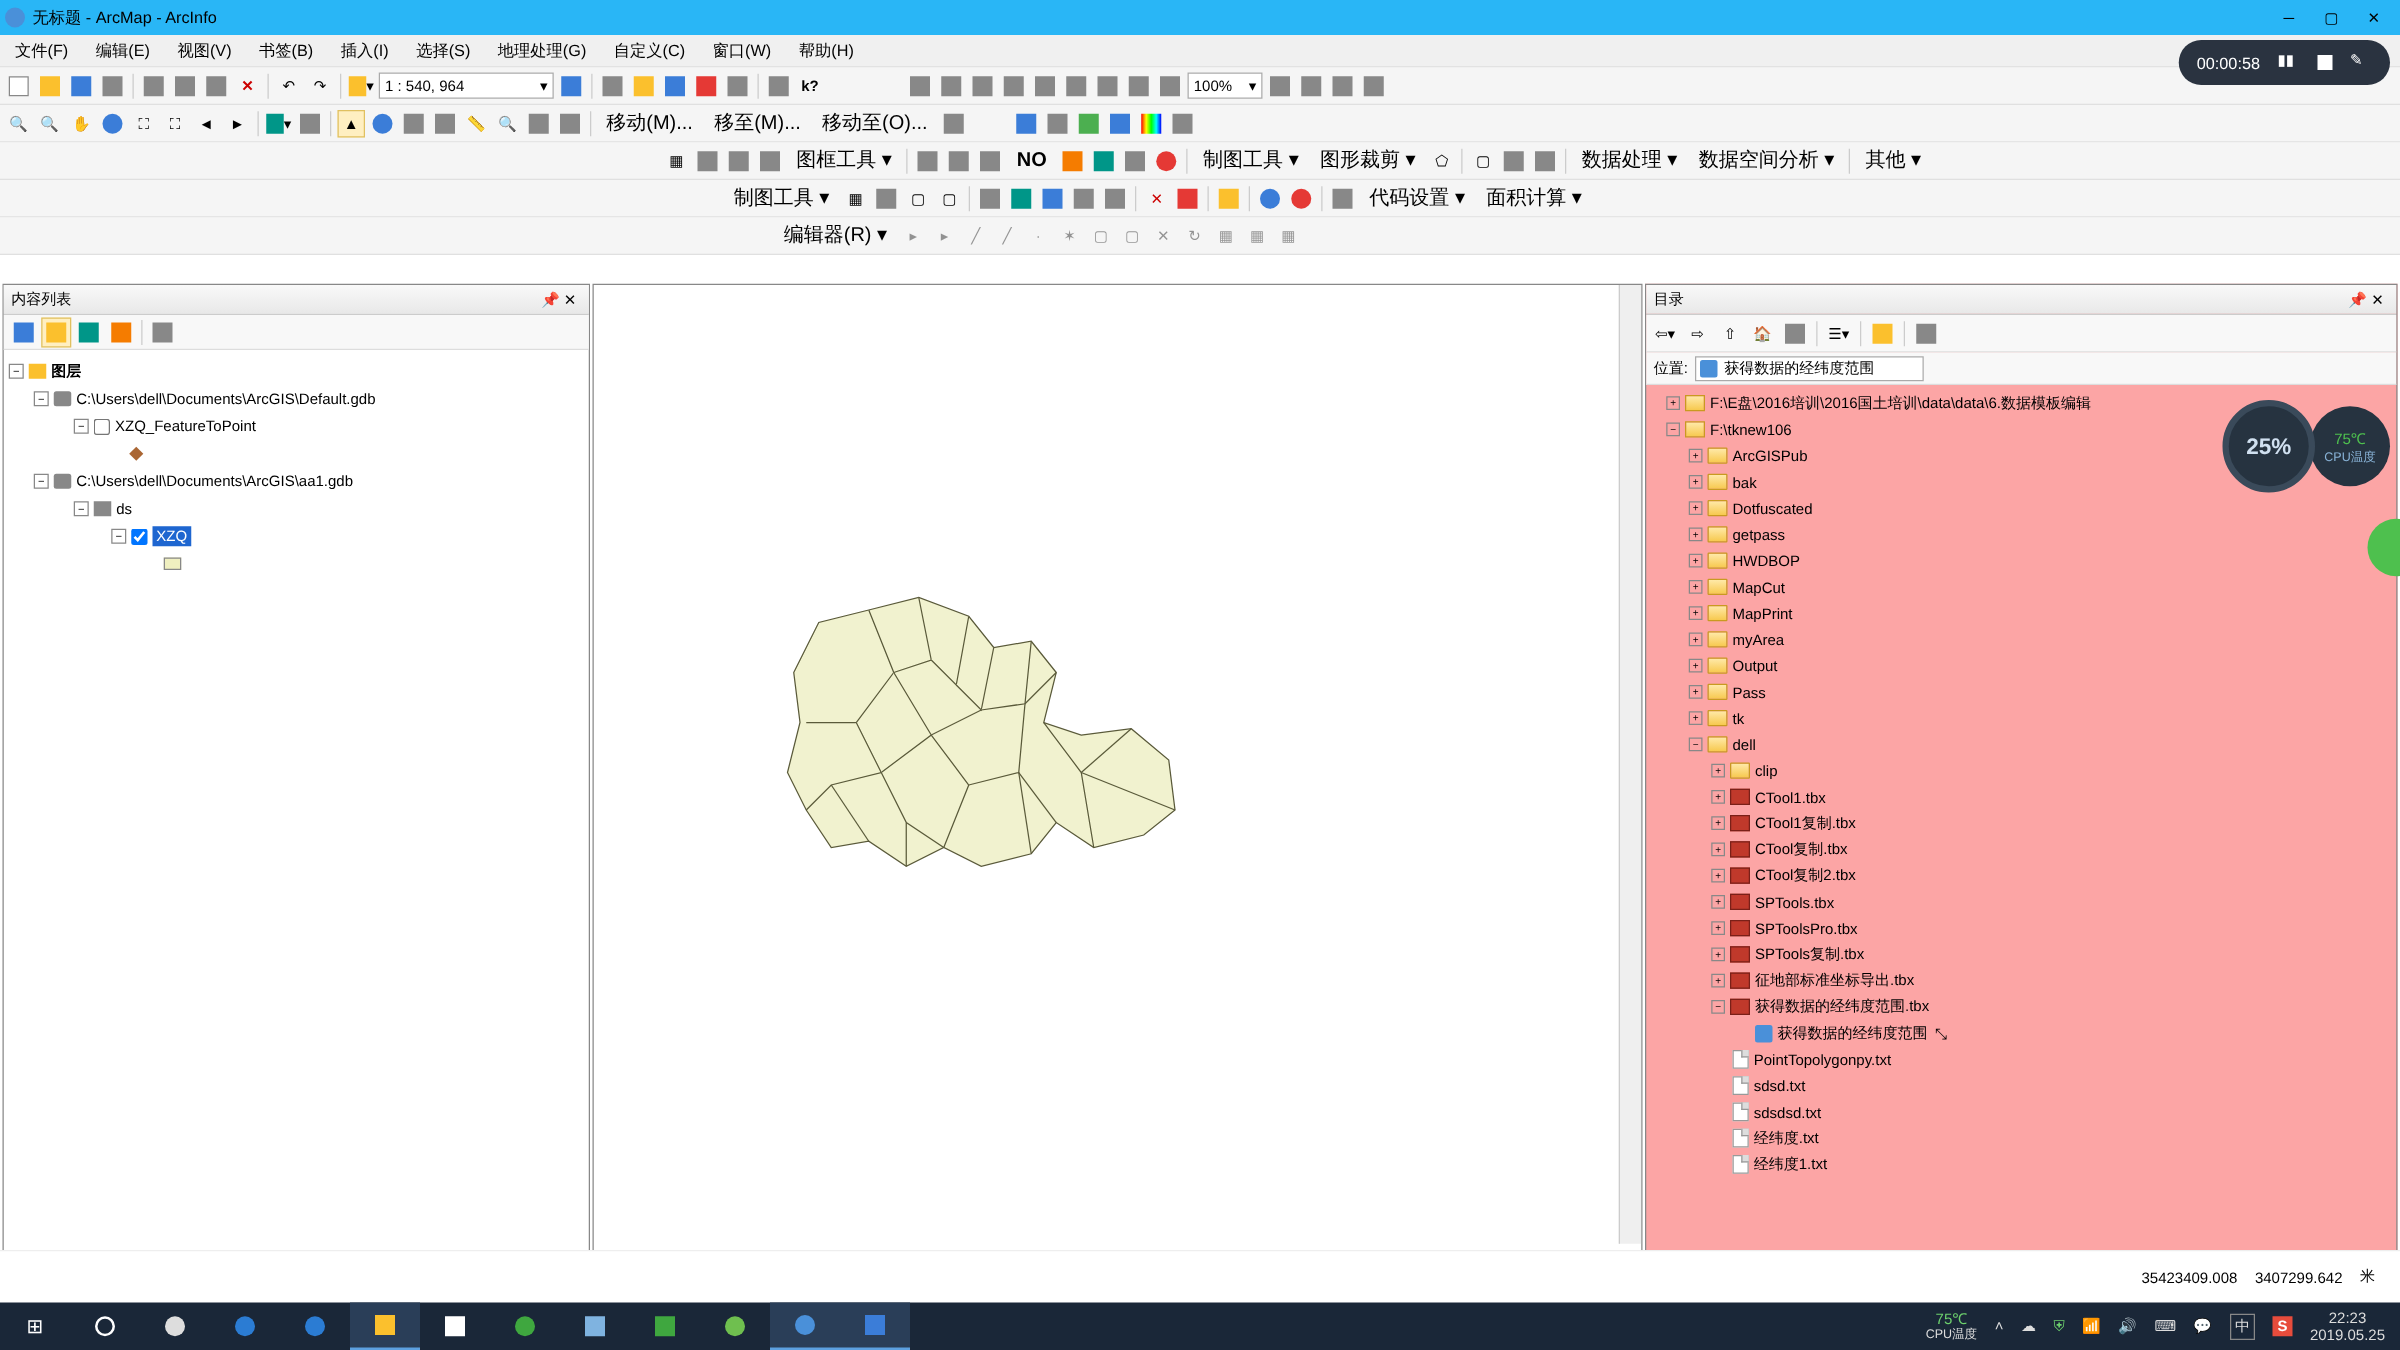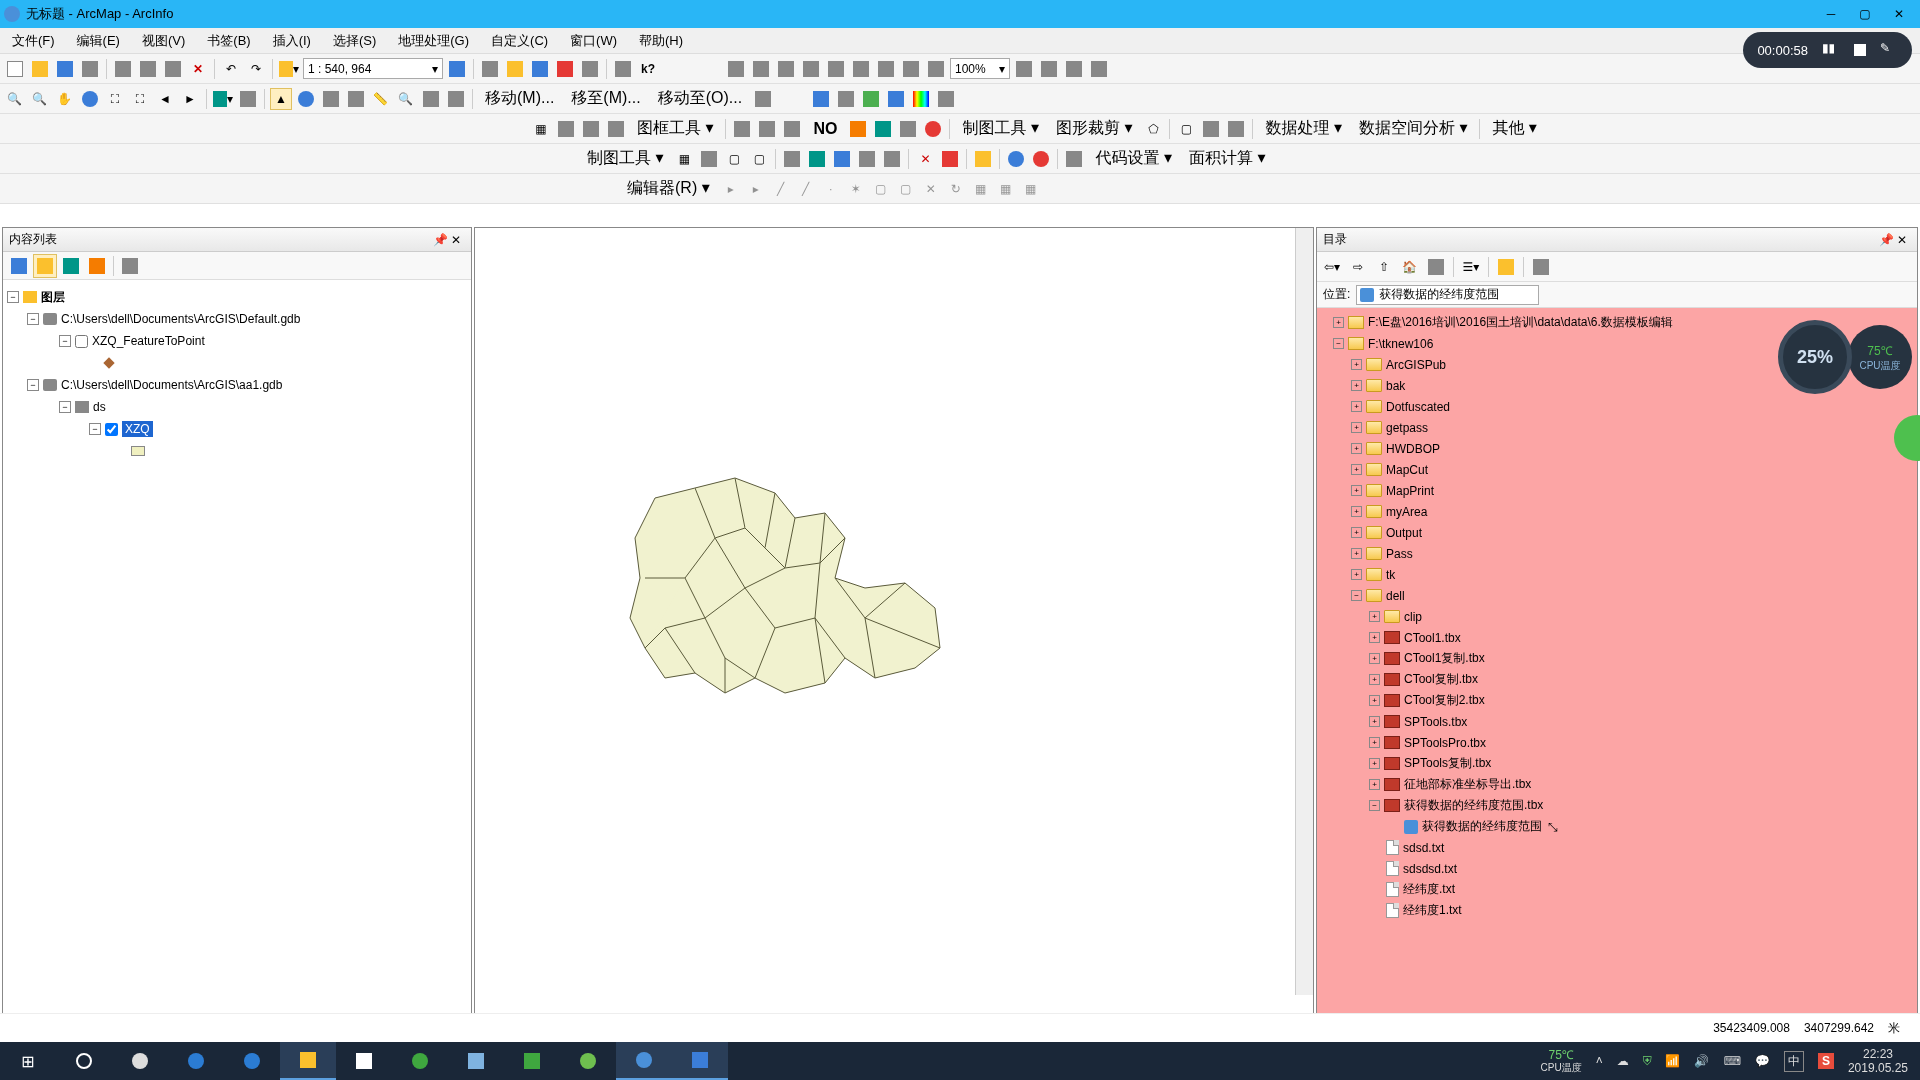--- a/index.html
+++ b/index.html
@@ -76,21 +76,21 @@
 .ct-row { display: flex; align-items: center; height: 21px; gap: 4px; white-space: nowrap; padding-left: 4px; }
 .ct-toggle { width: 11px; height: 11px; border: 1px solid #888; display: inline-flex; align-items: center; justify-content: center; font-size: 8px; line-height: 1; cursor: pointer; }
 .folder-ico { width: 16px; height: 13px; background: linear-gradient(#ffe9a8,#f7c94f); border: 1px solid #c99a20; border-radius: 1px; }
 .folder-link-ico { width: 16px; height: 13px; background: linear-gradient(#ffe9a8,#f7c94f); border: 1px solid #c99a20; position: relative; }
 .tbx-ico { width: 16px; height: 13px; background: #c0392b; border: 1px solid #7a2018; }
 .txt-ico { width: 13px; height: 15px; background: #fff; border: 1px solid #999; position: relative; }
 .txt-ico:before { content:""; position: absolute; right:-1px; top:-1px; width:5px; height:5px; background:#ddd; border-left:1px solid #999; border-bottom:1px solid #999; }
 .tool-ico { width: 14px; height: 14px; background: #4a90d9; border-radius: 2px; }
 
 
-.statusbar { position: absolute; bottom: 38px; left: 0; right: 0; height: 29px; display: flex; align-items: center; justify-content: flex-end; padding: 0 20px; font-size: 13px; background: #fff; border-top: 1px solid #eee; }
+.statusbar { position: absolute; bottom: 38px; left: 0; right: 0; height: 42px; display: flex; align-items: center; justify-content: flex-end; padding: 0 20px; font-size: 13px; background: #fff; border-top: 1px solid #eee; }
 .statusbar span { margin-left: 14px; }
 
 
 .taskbar { position: absolute; bottom: 0; left: 0; right: 0; height: 38px; background: #1a2738; display: flex; align-items: center; }
 .taskbar .tb-start, .taskbar .tb-app { width: 56px; height: 38px; display: flex; align-items: center; justify-content: center; cursor: pointer; }
 .taskbar .tb-app.active { background: #2a3e58; border-bottom: 2px solid #5ca0e0; }
 .taskbar .tb-tray { margin-left: auto; display: flex; align-items: center; gap: 14px; padding: 0 12px; color: #ddd; font-size: 11px; }
 .taskbar .temp-box { text-align: center; line-height: 1.2; }
 .taskbar .clock { text-align: center; line-height: 1.2; }
 
@@ -732,20 +732,26 @@
           <span style="width:60px;display:inline-block"></span>
           <span style="width:13px;display:inline-block"></span>
           <span class="tool-ico"></span>
           <span>获得数据的经纬度范围</span>
           <span style="margin-left:2px;">⤡</span>
         </div>
         <div class="ct-row">
           <span style="width:42px;display:inline-block"></span>
           <span style="width:13px;display:inline-block"></span>
           <span class="txt-ico"></span>
+          <span>PointTopolygonpy.txt</span>
+        </div>
+        <div class="ct-row">
+          <span style="width:42px;display:inline-block"></span>
+          <span style="width:13px;display:inline-block"></span>
+          <span class="txt-ico"></span>
           <span>sdsd.txt</span>
         </div>
         <div class="ct-row">
           <span style="width:42px;display:inline-block"></span>
           <span style="width:13px;display:inline-block"></span>
           <span class="txt-ico"></span>
           <span>sdsdsd.txt</span>
         </div>
         <div class="ct-row">
           <span style="width:42px;display:inline-block"></span>

